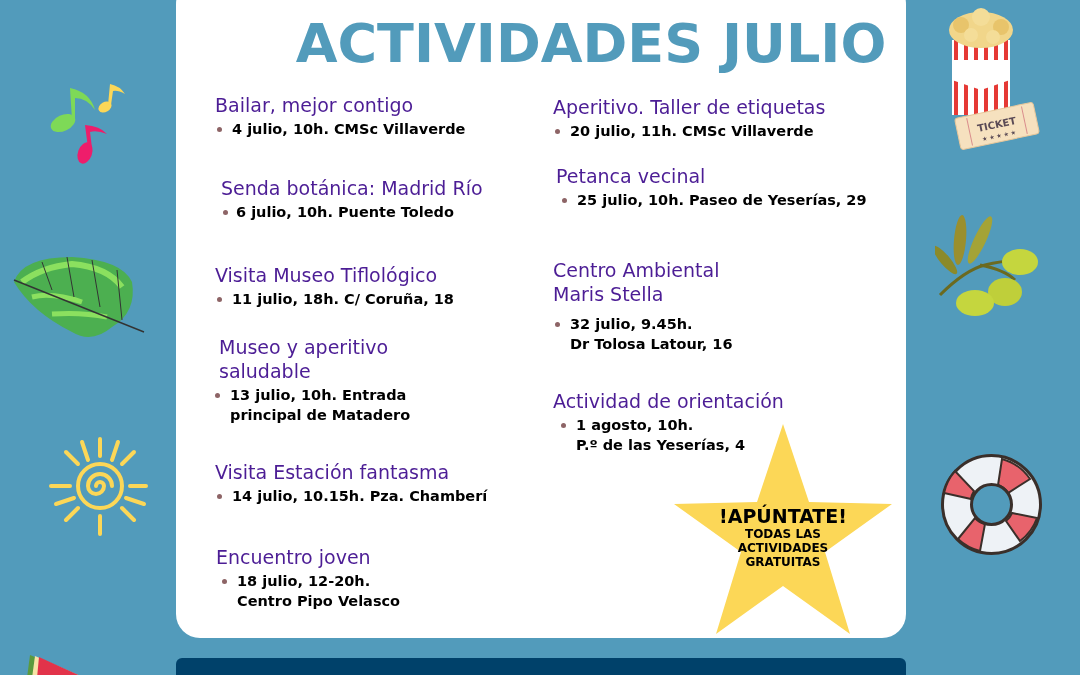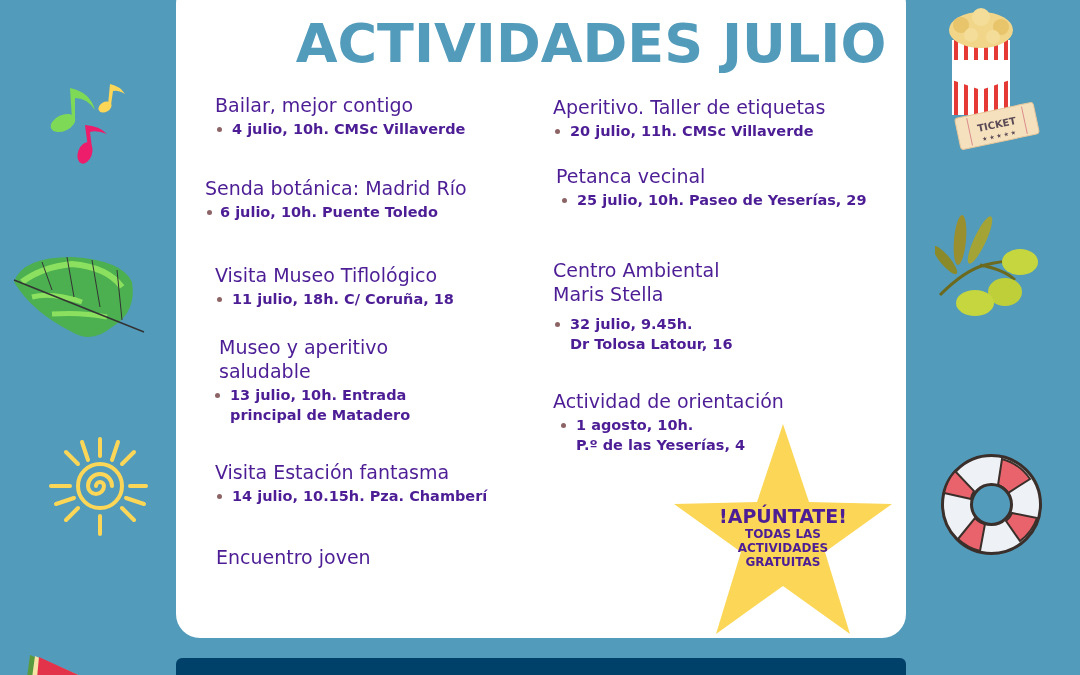--- a/index.html
+++ b/index.html
@@ -21,70 +21,72 @@
     font-family: "DejaVu Sans", sans-serif; font-weight: bold; font-size: 54px;
     color: #529bbb; letter-spacing: 0px; line-height: 64px;
   }
   .act { position: absolute; }
   .act .name {
     font-family: "DejaVu Sans", sans-serif; font-weight: normal; font-size: 19px;
     color: #4c1d95; line-height: 24px; white-space: pre-line;
   }
   .act .detail {
     font-family: "DejaVu Sans", sans-serif; font-weight: bold; font-size: 14.5px;
-    color: #4c1d95; line-height: 20px; padding-left: 17px; position: relative;
+    color: #000000; line-height: 20px; padding-left: 17px; position: relative;
     white-space: pre-line; margin-top: 2px;
   }
   .act .detail::before {
     content: ""; position: absolute; left: 2px; top: 8px; width: 5px; height: 5px;
     border-radius: 50%; background: #8d6466;
   }
   .star {
     position: absolute; left: 672px; top: 424px; width: 222px; height: 212px;
   }
   .star-text {
     position: absolute; left: 672px; top: 505px; width: 222px; text-align: center;
-    color: #4c1d95; font-family: "DejaVu Sans", sans-serif; font-weight: bold;
+    color: #000000; font-family: "DejaVu Sans", sans-serif; font-weight: bold;
   }
   .star-text .big { font-size: 19px; line-height: 22px; }
   .star-text .small { font-size: 12px; line-height: 14px; }
   .deco { position: absolute; }
 </style>
 </head>
 <body>
 
 <div class="card"></div>
 <div class="bottom-bar"></div>
 
 <div class="title">ACTIVIDADES JULIO</div>
 
 <div class="act" style="left:215px; top:93px;">
   <div class="name">Bailar, mejor contigo</div>
   <div class="detail">4 julio, 10h. CMSc Villaverde</div>
 </div>
-<div class="act" style="left:205px; top:176px;">
+<div class="act" style="left:221px; top:176px;">
   <div class="name">Senda botánica: Madrid Río</div>
   <div class="detail" style="padding-left:15px;">6 julio, 10h. Puente Toledo</div>
 </div>
 <div class="act" style="left:215px; top:263px;">
   <div class="name">Visita Museo Tiflológico</div>
   <div class="detail">11  julio, 18h. C/ Coruña, 18</div>
 </div>
 <div class="act" style="left:219px; top:335px;">
   <div class="name">Museo y aperitivo
 saludable</div>
   <div class="detail" style="margin-left:-6px;">13  julio, 10h.  Entrada
 principal de Matadero</div>
 </div>
 <div class="act" style="left:215px; top:460px;">
   <div class="name">Visita Estación fantasma</div>
   <div class="detail">14  julio, 10.15h. Pza. Chamberí</div>
 </div>
 <div class="act" style="left:216px; top:545px;">
   <div class="name">Encuentro joven</div>
+  <div class="detail" style="margin-left:4px;">18  julio, 12-20h.
+Centro Pipo Velasco</div>
 </div>
 
 <div class="act" style="left:553px; top:95px;">
   <div class="name">Aperitivo. Taller de etiquetas</div>
   <div class="detail">20 julio, 11h. CMSc Villaverde</div>
 </div>
 <div class="act" style="left:556px; top:164px;">
   <div class="name">Petanca vecinal</div>
   <div class="detail" style="margin-left:4px;">25 julio, 10h. Paseo de Yeserías, 29</div>
 </div>

